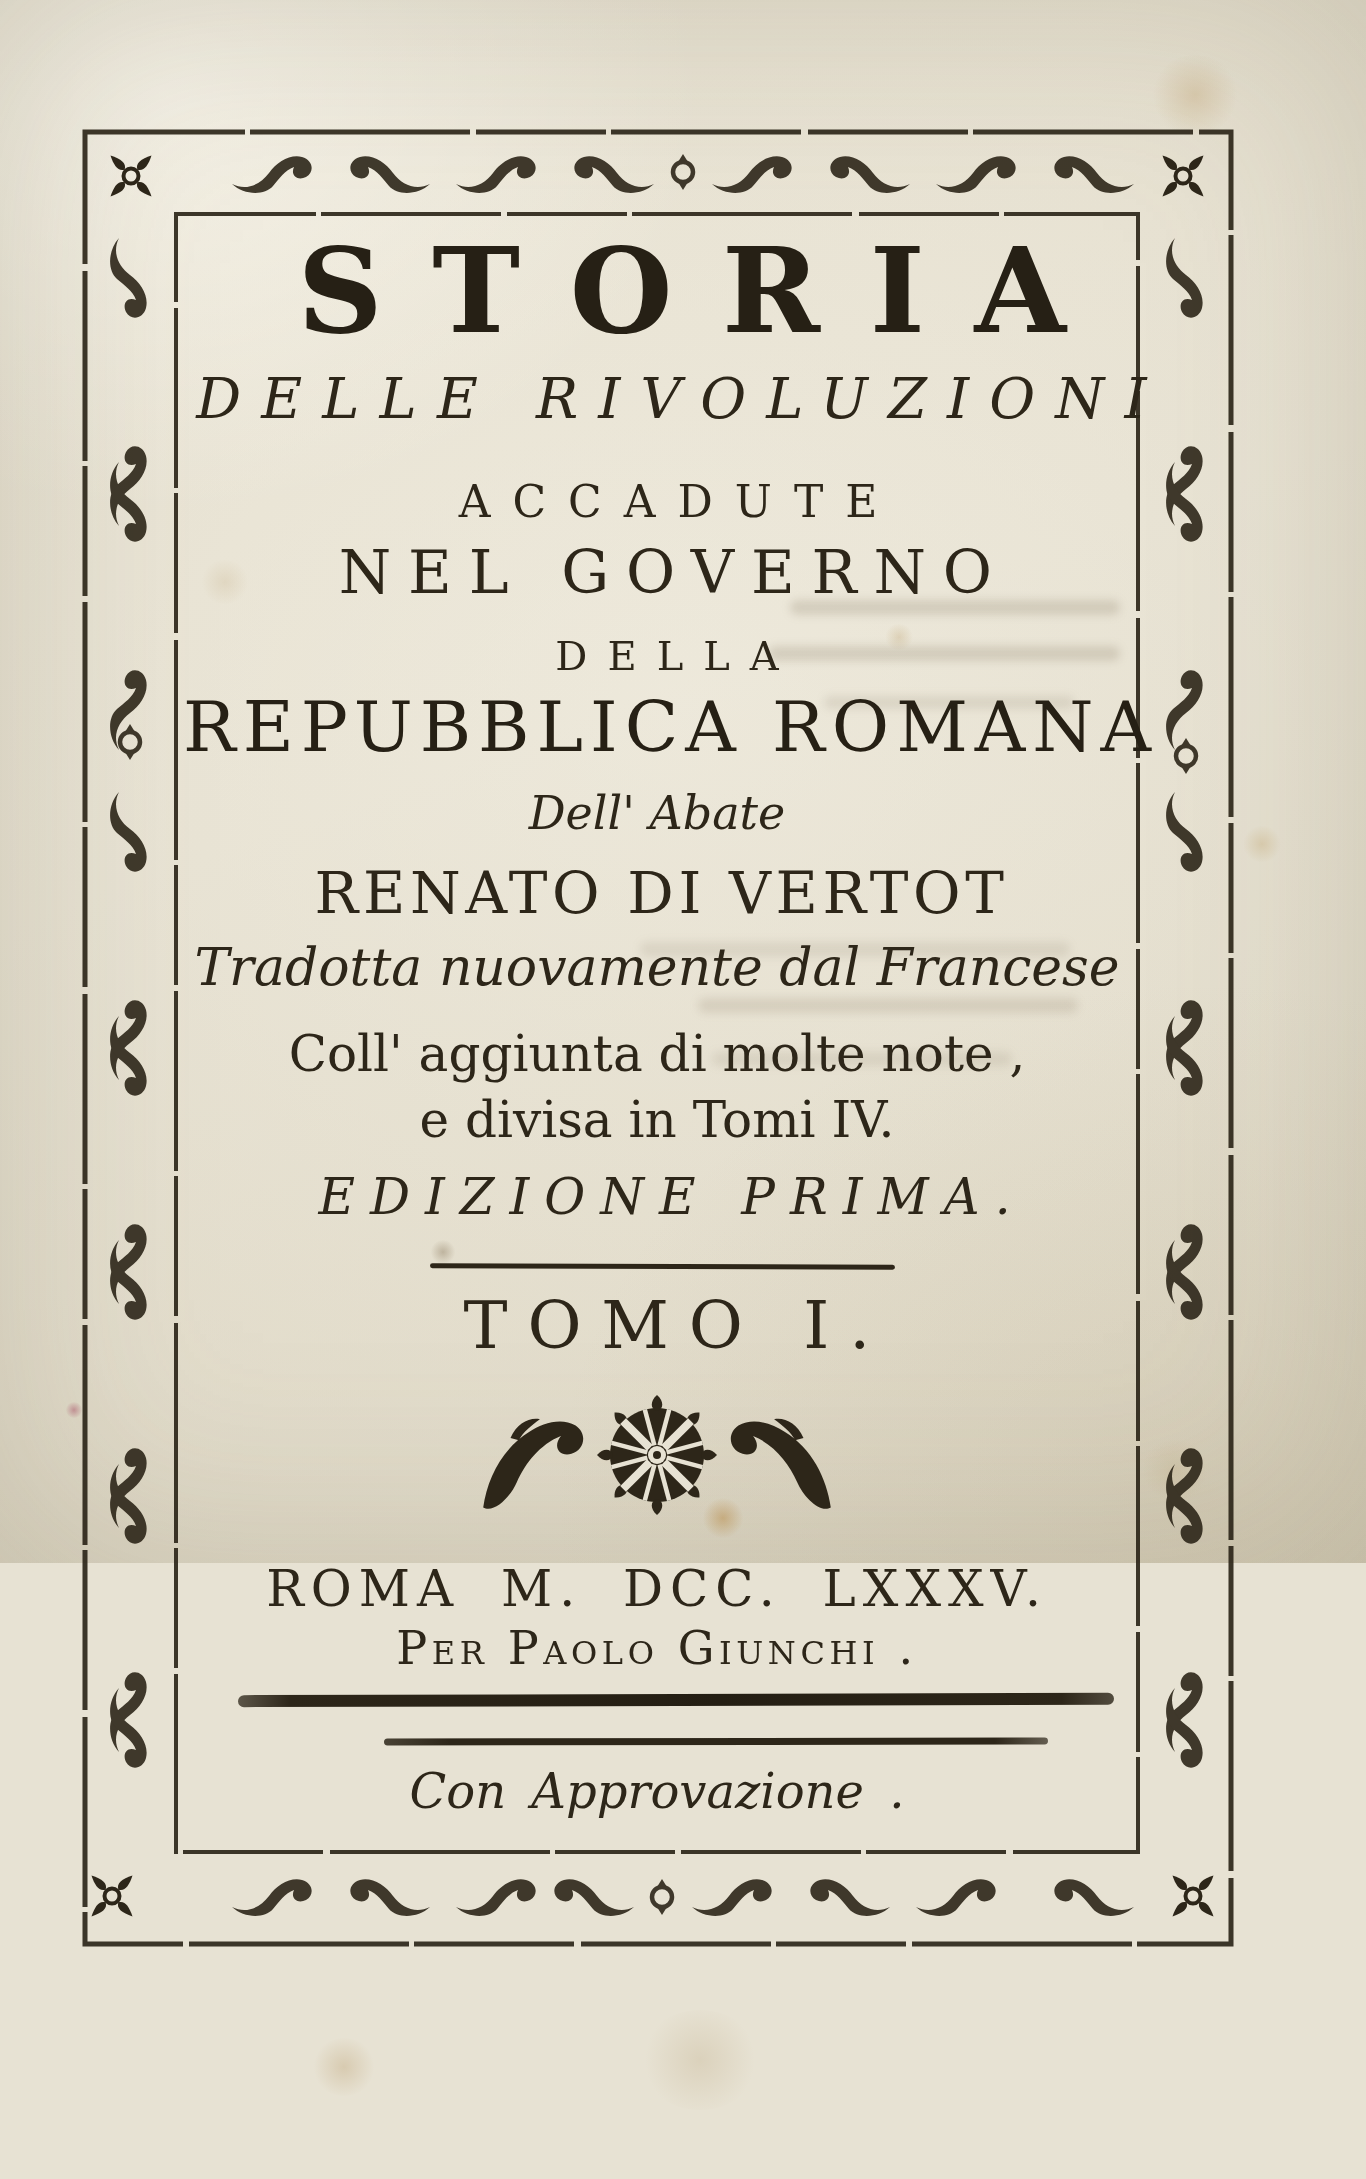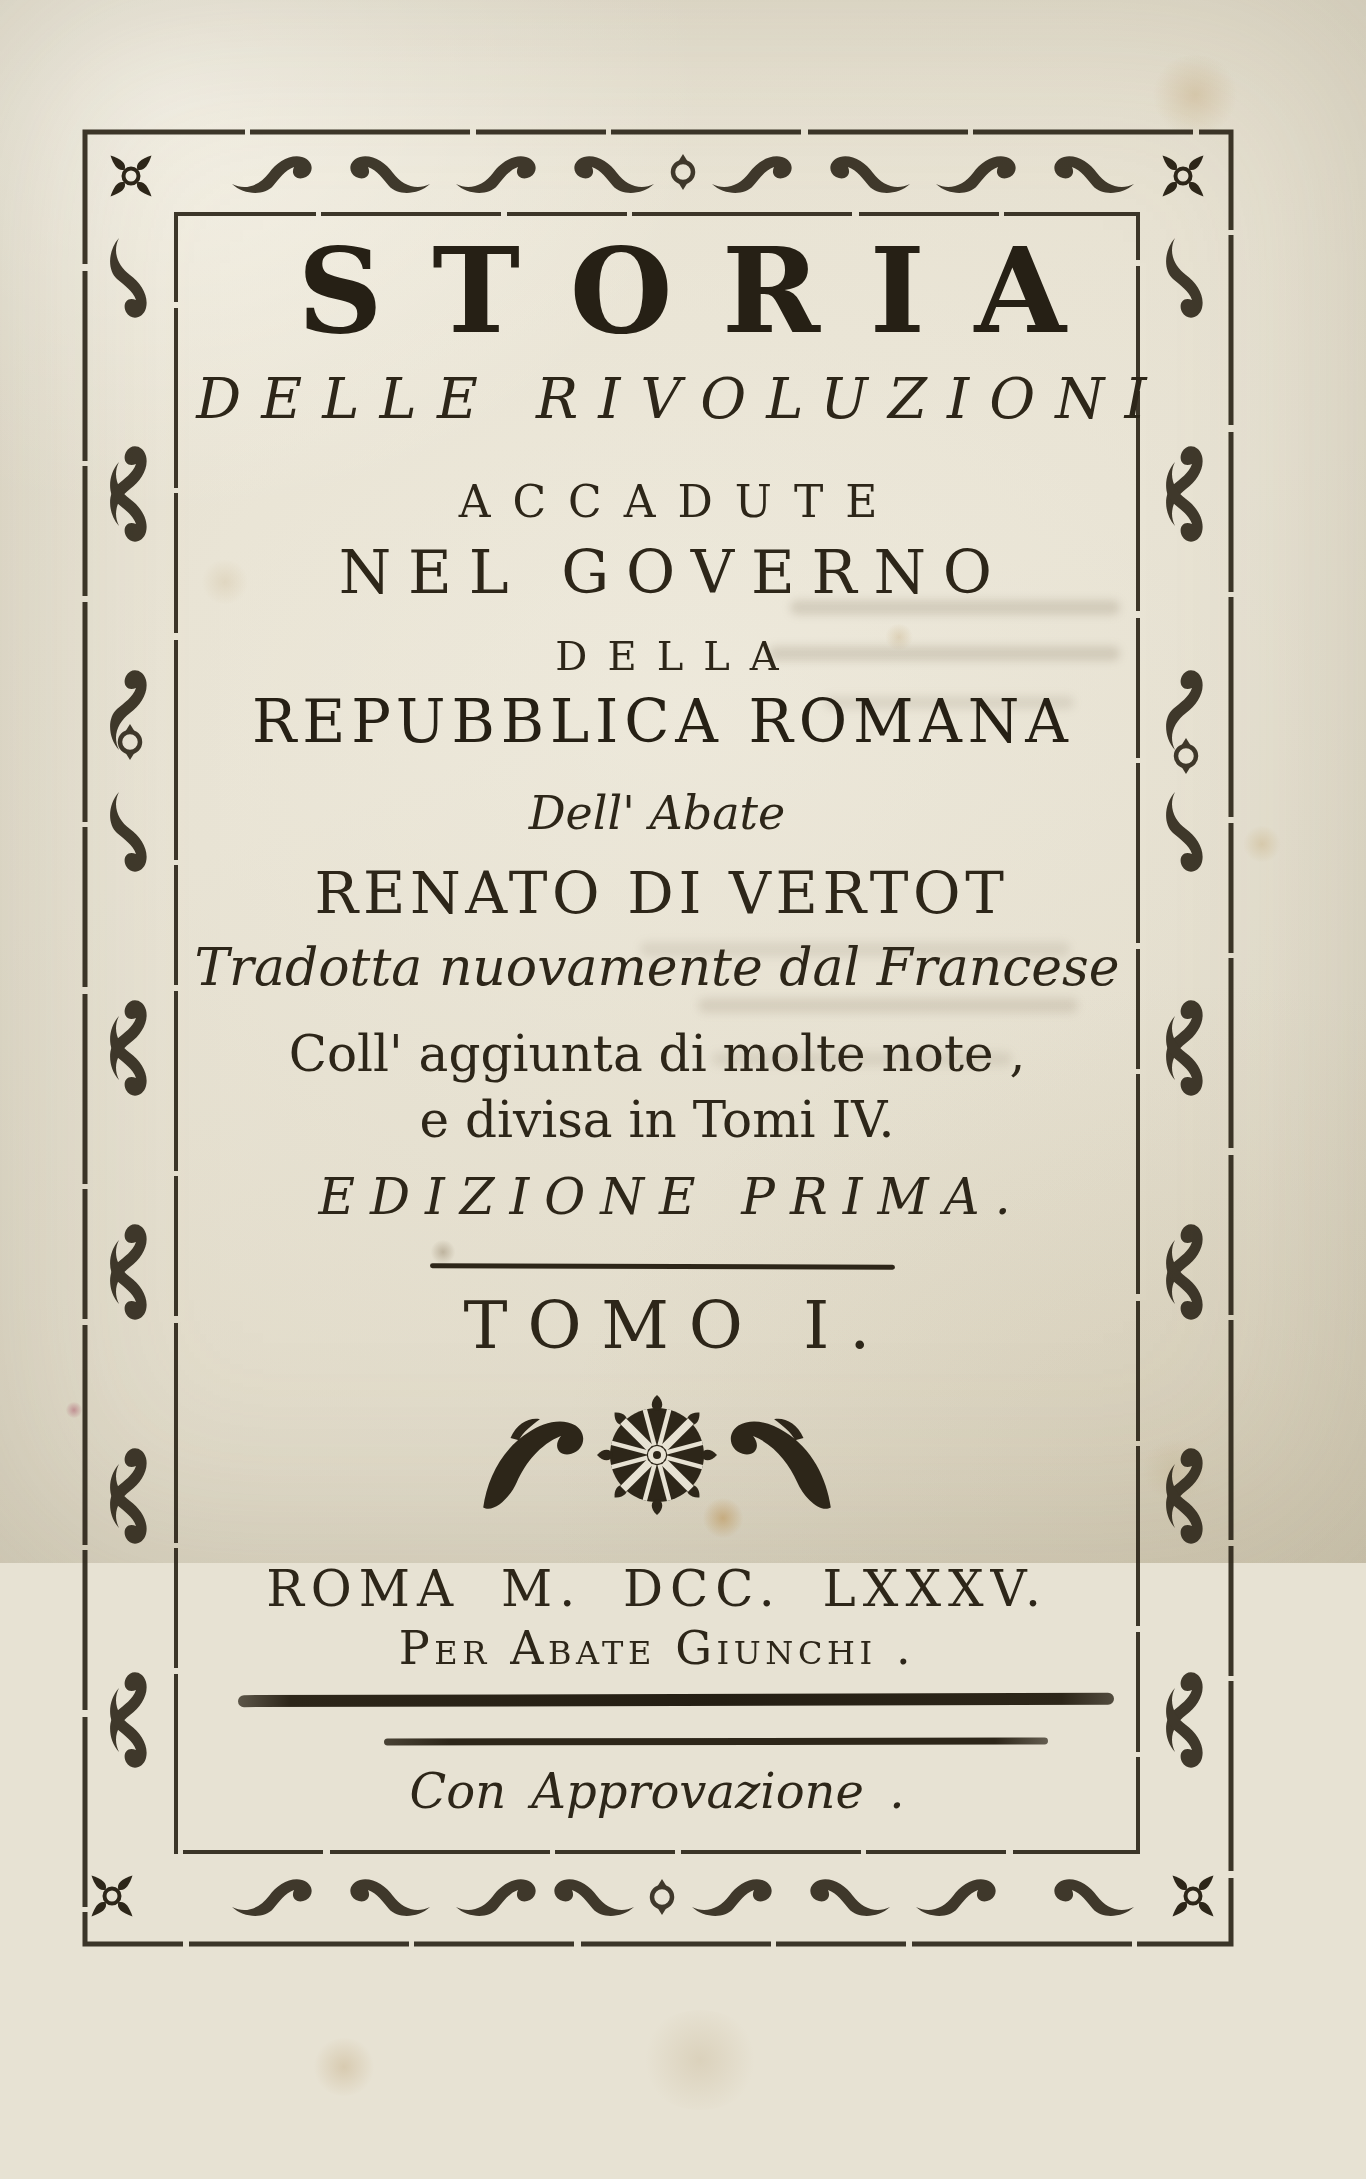--- a/index.html
+++ b/index.html
@@ -19,21 +19,21 @@
   }
   .vignette{position:absolute;inset:0;box-shadow:inset 0 0 220px rgba(110,98,72,.22);pointer-events:none;}
   .frame-svg{position:absolute;left:0;top:0;}
   .inner-col{position:absolute;left:176px;top:0;width:962px;height:2179px;}
   .line{position:absolute;left:0;width:100%;text-align:center;line-height:1;color:#2d2619;white-space:nowrap;}
   .t-title      {top:232px;font-size:118px;letter-spacing:.42em;padding-left:.42em;font-weight:bold;color:#262015;}
   .t-series     {top:371px;font-size:56px;font-style:italic;letter-spacing:.36em;padding-left:.36em;}
   .t-accadute   {top:480px;font-size:44px;letter-spacing:.5em;padding-left:.5em;}
   .t-governo    {top:542px;font-size:60px;letter-spacing:.28em;padding-left:.28em;}
   .t-della      {top:636px;font-size:40px;letter-spacing:.5em;padding-left:.5em;}
-  .t-repubblica {top:692px;font-size:59px;letter-spacing:.10em;padding-left:.10em;color:#262015;}
+  .t-repubblica {top:692px;font-size:70px;letter-spacing:.10em;padding-left:.10em;color:#262015;}
   .t-abate      {top:790px;font-size:46px;font-style:italic;}
   .t-author     {top:864px;font-size:58px;letter-spacing:.08em;padding-left:.08em;}
   .t-tradotta   {top:941px;font-size:52px;font-style:italic;}
   .t-aggiunta   {top:1029px;font-size:50px;}
   .t-divisa     {top:1095px;font-size:50px;}
   .t-edizione   {top:1172px;font-size:50px;font-style:italic;letter-spacing:.30em;padding-left:.30em;}
   .t-tomo       {top:1293px;font-size:66px;letter-spacing:.30em;padding-left:.30em;}
   .t-roma       {top:1564px;font-size:50px;letter-spacing:.14em;word-spacing:18px;}
   .t-printer    {top:1625px;font-size:46px;font-variant:small-caps;letter-spacing:.10em;}
   .t-approv     {top:1767px;font-size:48px;font-style:italic;word-spacing:10px;}
@@ -238,18 +238,18 @@
     <div class="line t-repubblica">REPUBBLICA ROMANA</div>
     <div class="line t-abate">Dell' Abate</div>
     <div class="line t-author">RENATO DI VERTOT</div>
     <div class="line t-tradotta">Tradotta nuovamente dal Francese</div>
     <div class="line t-aggiunta">Coll' aggiunta di molte note ,</div>
     <div class="line t-edizione">EDIZIONE PRIMA.</div>
     <div class="line t-divisa">e divisa in Tomi IV.</div>
     <div class="rule rule-edizione"></div>
     <div class="line t-tomo">TOMO I.</div>
     <div class="line t-roma">ROMA M. DCC. LXXXV.</div>
-    <div class="line t-printer">Per Abate Giunchi .</div>
+    <div class="line t-printer">Per Paolo Giunchi .</div>
     <div class="rule rule-thick"></div>
     <div class="rule rule-thin"></div>
     <div class="line t-approv">Con Approvazione .</div>
   </div>
 </div>
 
 </body></html>

